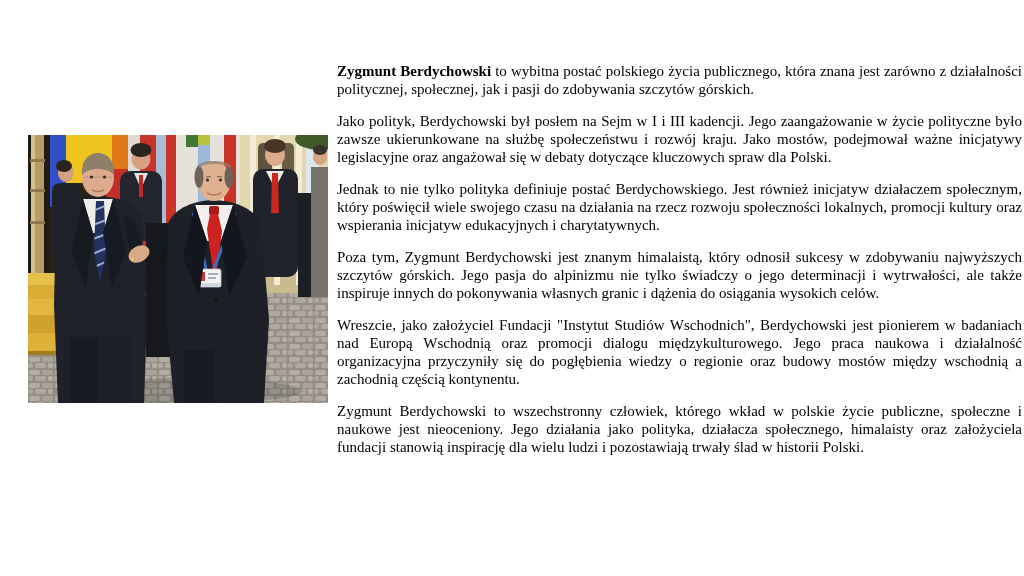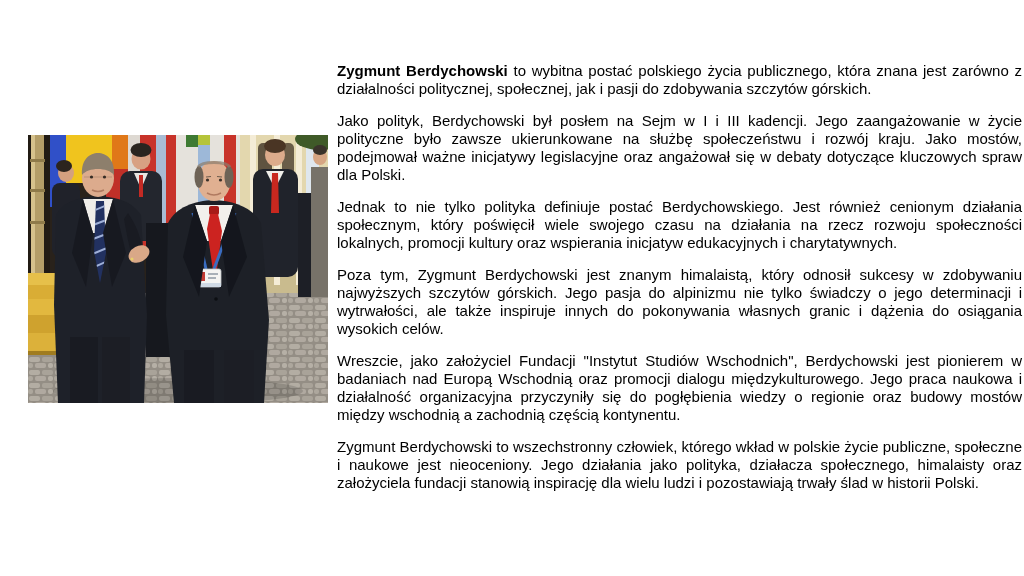--- a/index.html
+++ b/index.html
@@ -2,21 +2,21 @@
 <html><head>
 <meta charset="utf-8">
 <style>
   html, body { margin: 0; padding: 0; background: #ffffff; }
   .page {
     position: relative;
     width: 1024px;
     height: 576px;
     background: #ffffff;
     overflow: hidden;
-    font-family: Liberation Sans, sans-serif;
+    font-family: Liberation Serif, serif;
   }
   .photo {
     position: absolute;
     left: 28px;
     top: 135px;
     width: 300px;
     height: 268px;
     margin: 0;
     overflow: hidden;
   }
@@ -208,19 +208,19 @@
         </g>
         <rect x="156" y="215" width="30" height="53" fill="#191b22"></rect>
         <rect x="196" y="215" width="30" height="53" fill="#1c1e25"></rect>
       </g>
     </svg>
   </figure>
 
   <main class="article">
     <p><strong>Zygmunt Berdychowski</strong><span> to wybitna postać polskiego życia publicznego, która znana jest zarówno z działalności politycznej, społecznej, jak i pasji do zdobywania szczytów górskich.</span></p>
     <p>Jako polityk, Berdychowski był posłem na Sejm w I i III kadencji. Jego zaangażowanie w życie polityczne było zawsze ukierunkowane na służbę społeczeństwu i rozwój kraju. Jako mostów, podejmował ważne inicjatywy legislacyjne oraz angażował się w debaty dotyczące kluczowych spraw dla Polski.</p>
-    <p>Jednak to nie tylko polityka definiuje postać Berdychowskiego. Jest również cenionym działania społecznym, który poświęcił wiele swojego czasu na działania na rzecz rozwoju społeczności lokalnych, promocji kultury oraz wspierania inicjatyw edukacyjnych i charytatywnych.</p>
+    <p>Jednak to nie tylko polityka definiuje postać Berdychowskiego. Jest również inicjatyw działaczem społecznym, który poświęcił wiele swojego czasu na działania na rzecz rozwoju społeczności lokalnych, promocji kultury oraz wspierania inicjatyw edukacyjnych i charytatywnych.</p>
     <p>Poza tym, Zygmunt Berdychowski jest znanym himalaistą, który odnosił sukcesy w zdobywaniu najwyższych szczytów górskich. Jego pasja do alpinizmu nie tylko świadczy o jego determinacji i wytrwałości, ale także inspiruje innych do pokonywania własnych granic i dążenia do osiągania wysokich celów.</p>
     <p>Wreszcie, jako założyciel Fundacji "Instytut Studiów Wschodnich", Berdychowski jest pionierem w badaniach nad Europą Wschodnią oraz promocji dialogu międzykulturowego. Jego praca naukowa i działalność organizacyjna przyczyniły się do pogłębienia wiedzy o regionie oraz budowy mostów między wschodnią a zachodnią częścią kontynentu.</p>
     <p>Zygmunt Berdychowski to wszechstronny człowiek, którego wkład w polskie życie publiczne, społeczne i naukowe jest nieoceniony. Jego działania jako polityka, działacza społecznego, himalaisty oraz założyciela fundacji stanowią inspirację dla wielu ludzi i pozostawiają trwały ślad w historii Polski.</p>
   </main>
 
 </div>
 
 </body></html>

